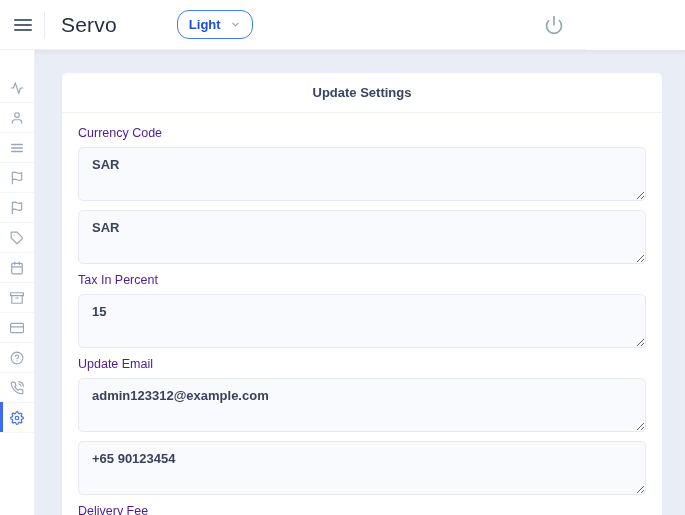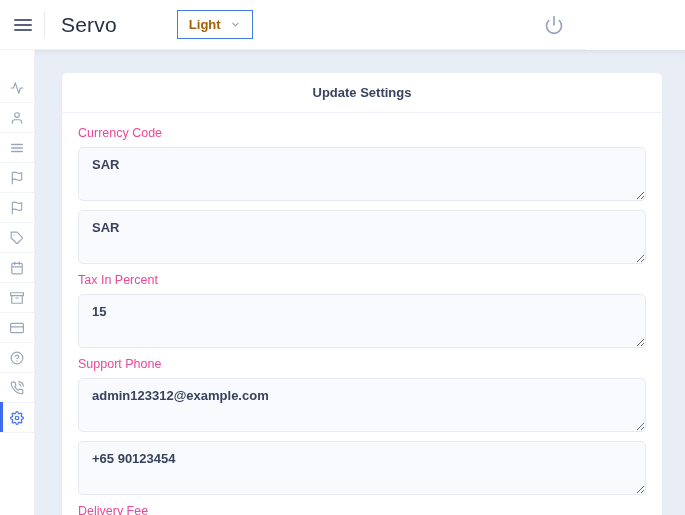--- a/index.html
+++ b/index.html
@@ -8,22 +8,22 @@
 
   
   .topbar { position:absolute; top:0; left:0; width:586px; height:50px;
     background:#fff; display:flex; align-items:center; z-index:20;
     border-bottom:1px solid #eef0f4; }
   .hamburger { margin-left:14px; width:18px; background:none; border:none; cursor:pointer; padding:2px 0; }
   .hamburger span { display:block; height:2px; background:#5b6477; margin:3px 0; border-radius:1px; }
   .vdivider { width:1px; height:26px; background:#e8ebf1; margin-left:12px; }
   .brand { margin-left:16px; font-size:21px; color:#262e41; font-weight:500; letter-spacing:.2px; }
   .theme-btn { margin-left:60px; height:29px; padding:0 11px; background:#fff;
-    border:1px solid #417de2; border-radius:0; display:flex; align-items:center; gap:9px;
-    font-size:13px; font-weight:700; color:#a16207; cursor:pointer;
+    border:1px solid #417de2; border-radius:12px; display:flex; align-items:center; gap:9px;
+    font-size:13px; font-weight:700; color:#1d4ed8; cursor:pointer;
     font-family:inherit; }
   .theme-btn svg { stroke:#98a2b3; }
   .power-btn { margin-left:auto; margin-right:22px; background:none; border:none; cursor:pointer; display:flex; }
   .power-btn svg { stroke:#96a2bc; }
 
   
   .sidebar { position:absolute; top:50px; left:0; width:35px; bottom:0;
     background:#fff; border-right:1px solid #eef0f4; padding-top:23px; z-index:10; }
   .side-item { height:30px; display:flex; align-items:center; justify-content:center;
     border-bottom:1px solid #f2f4f8; position:relative; cursor:pointer; }
@@ -35,21 +35,21 @@
   
   .main { position:absolute; top:50px; left:35px; right:0; bottom:0;
     background:#e9edf5; padding:23px 23px 0 27px;
     box-shadow:inset 0 5px 7px -5px rgba(50,60,90,.12); }
   .card { width:600px; min-height:620px; background:#fff; border-radius:5px;
     box-shadow:0 1px 2px rgba(31,45,80,.05); }
   .card-header { padding:12px 16px; border-bottom:1px solid #eef1f6;text-align:center; }
   .card-title { font-size:13px; font-weight:700; color:#3a4360; }
   .card-body { padding:13px 16px 30px; }
   .form-group { margin-bottom:9px; }
-  .form-label { display:block; font-size:12.5px; line-height:14px; color:#ec4899; margin-bottom:7px; }
+  .form-label { display:block; font-size:12.5px; line-height:14px; color:#4c1d95; margin-bottom:7px; }
   .form-control { display:block; width:100%; height:54px; background:#f8fafd;
     border:1px solid #e5eaf2; border-radius:5px; padding:9px 13px;
     font-size:13px; font-weight:700; color:#39425c; font-family:inherit;
     resize:vertical; outline:none; overflow:hidden; }
 </style>
 </head>
 <body>
 
 <header class="topbar">
   <button class="hamburger">
@@ -166,21 +166,21 @@
       <div class="form-group">
         <textarea class="form-control" style="">SAR</textarea>
       </div>
 
       <div class="form-group">
         <label class="form-label">Tax In Percent</label>
         <textarea class="form-control" style="">15</textarea>
       </div>
 
       <div class="form-group">
-        <label class="form-label">Support Phone</label>
+        <label class="form-label">Update Email</label>
         <textarea class="form-control" style="">admin123312@example.com</textarea>
       </div>
 
       <div class="form-group">
         <textarea class="form-control" style="">+65 90123454</textarea>
       </div>
 
       <div class="form-group">
         <label class="form-label">Delivery Fee</label>
 

